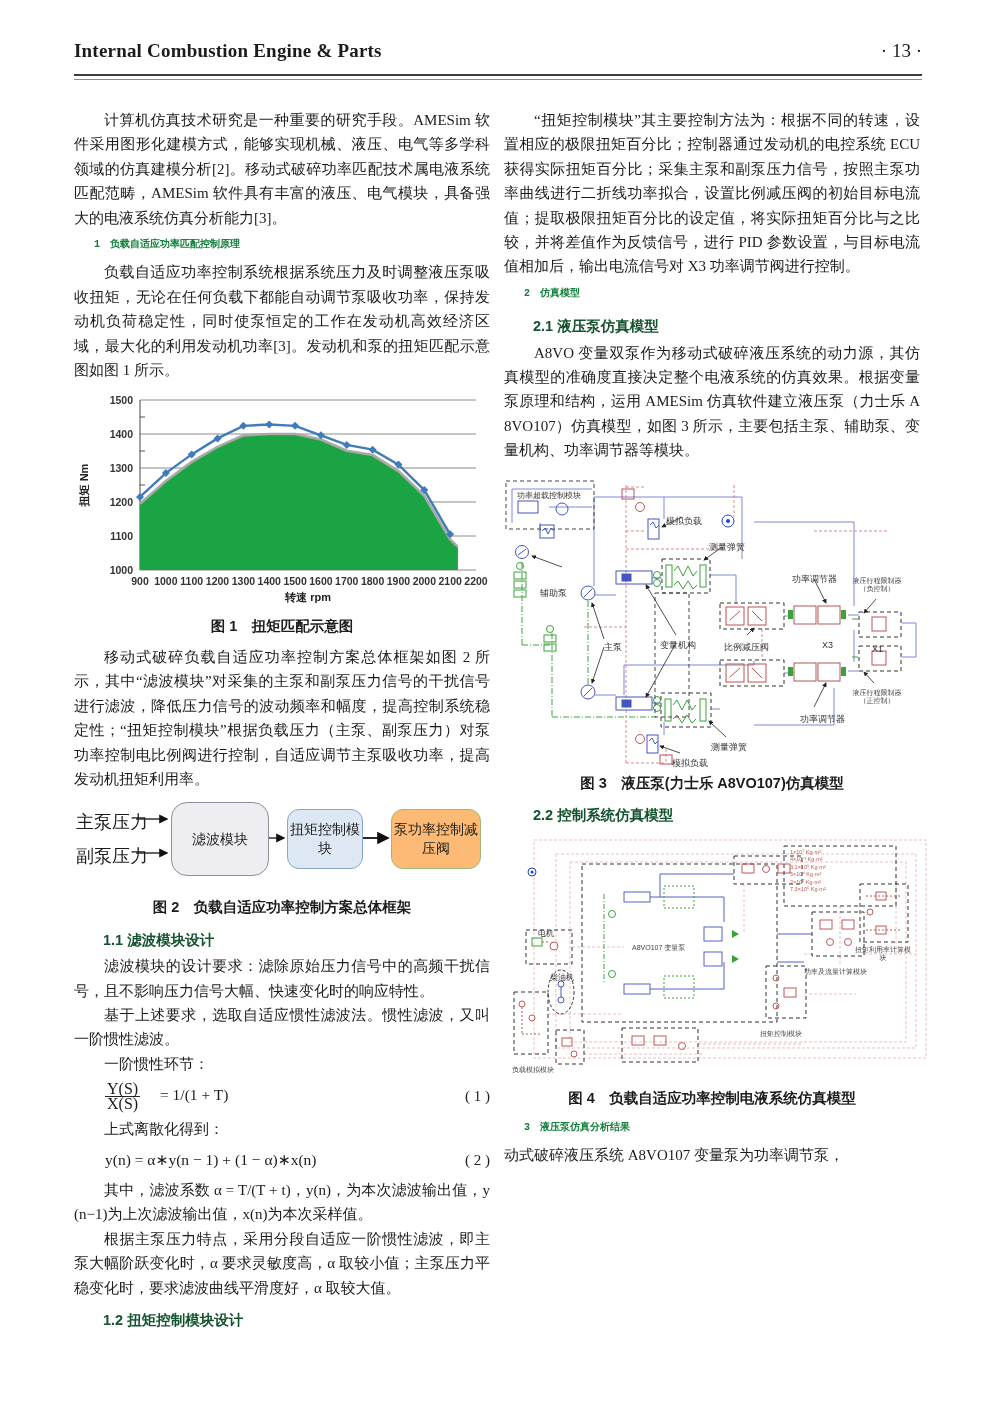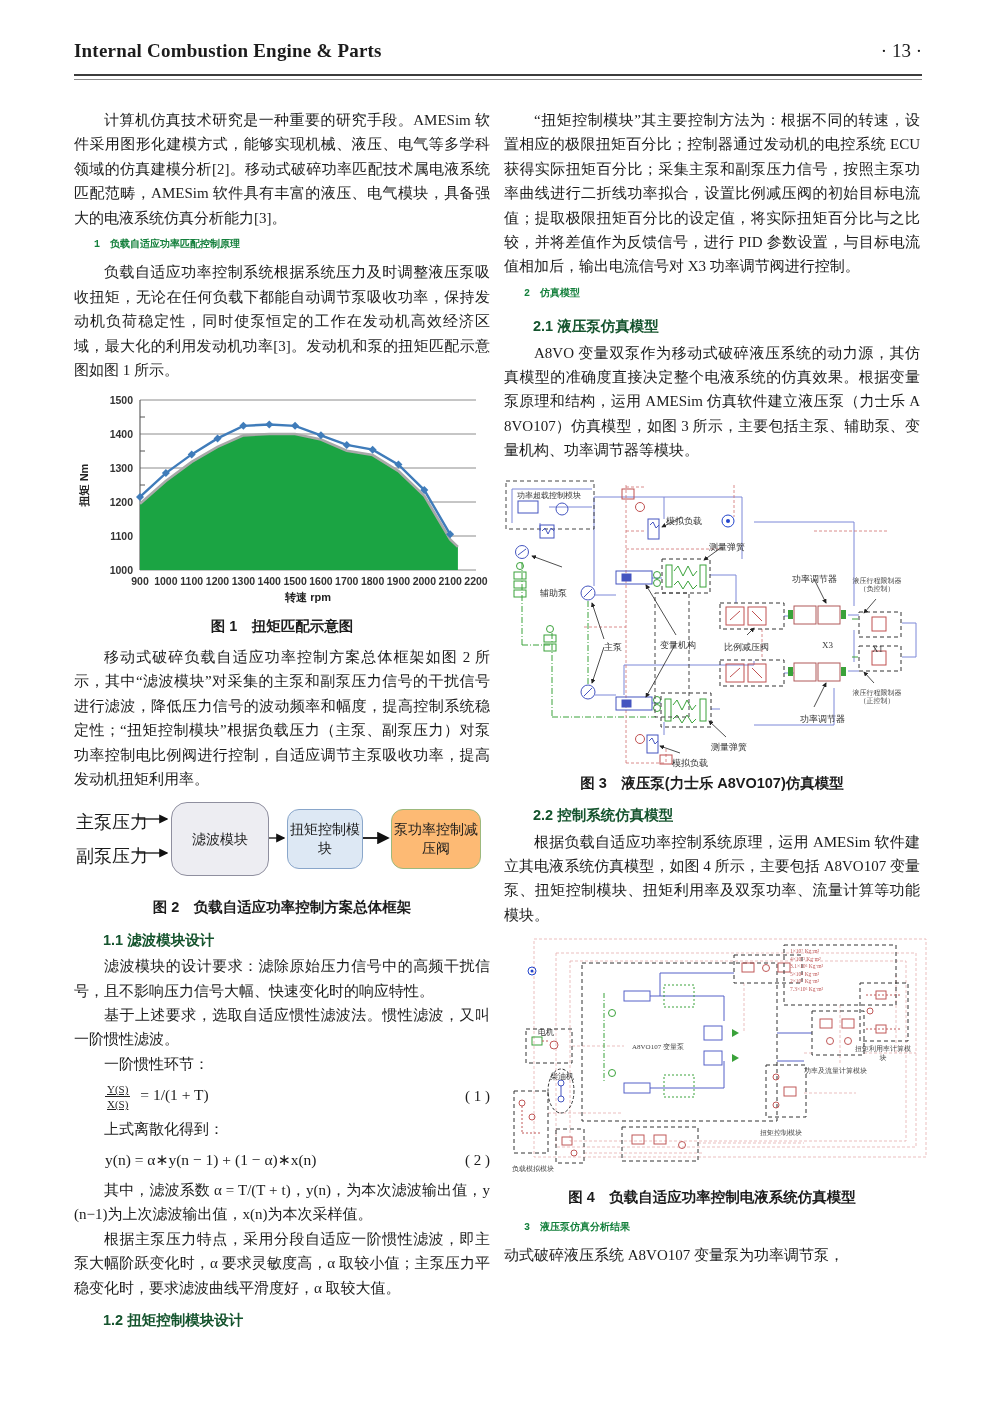--- a/index.html
+++ b/index.html
@@ -26,30 +26,30 @@
   .fbox{position:absolute;display:flex;align-items:center;justify-content:center;text-align:center;
         font-size:14px;word-break:break-all;line-height:19px;}
   .b1{left:97px;top:3px;width:96px;height:72px;border:1px solid #8f8f9f;border-radius:16px;background:#ededf2;}
   .b2{left:213px;top:10px;width:74px;height:58px;border:1px solid #89a6ca;border-radius:12px;background:#dde8f4;}
   .b3{left:317px;top:10px;width:88px;height:58px;border:1px solid #9db97d;border-radius:12px;background:#fdba74;}
   .arrowlayer{position:absolute;left:0;top:0;}
   
   .schem{position:relative;background:#fff;}
   .f3{width:430px;height:300px;margin-top:4px;}
   .f4{width:430px;height:238px;margin-top:6px;}
-  .sl{position:absolute;font-family:Liberation Serif, serif;color:#333;white-space:nowrap;}
+  .sl{position:absolute;font-family:Liberation Sans, sans-serif;color:#333;white-space:nowrap;}
   .s9{font-size:9px;}
   .s8{font-size:8px;}
   .s7{font-size:7px;color:#444;}
   .two{white-space:normal;word-break:break-all;text-align:center;line-height:8.5px;}
   .pline{font-size:5.5px;color:#c05858;line-height:7.5px;white-space:nowrap;}
   .eqrow{display:flex;align-items:center;margin:6px 0;}
   .eqbody{margin-left:2em;flex:1;font-size:15.5px;}
   .eqno{font-size:15px;}
-  .frac{display:inline-flex;flex-direction:column;align-items:center;vertical-align:middle;font-size:11px;line-height:14px;margin-right:6px;text-decoration:underline;}
+  .frac{display:inline-flex;flex-direction:column;align-items:center;vertical-align:middle;font-size:16px;line-height:14px;margin-right:16px;}
   .frac .den{border-top:1.2px solid #222;padding:0 2px;}
 </style>
 </head>
 <body>
 
 <div class="hdr">
   <span class="jt">Internal Combustion Engine &amp; Parts</span>
   <span class="pn">· 13 ·</span>
 </div>
 <div class="rule"></div>
@@ -328,21 +328,20 @@
     <span class="sl s9" style="left:318px;top:166px">X3</span>
     <span class="sl s9" style="left:368px;top:170px">X1</span>
     <span class="sl s7 two" style="left:344px;top:222px;width:58px">液压行程限制器（正控制）</span>
     <span class="sl s9" style="left:296px;top:240px">功率调节器</span>
     <span class="sl s9" style="left:207px;top:268px">测量弹簧</span>
     <span class="sl s9" style="left:168px;top:284px">模拟负载</span>
   </div>
   <div class="fig-cap">图 3　液压泵(力士乐 A8VO107)仿真模型</div>
 
   <h3 class="sub">2.2 控制系统仿真模型</h3>
-  <p class="ind">根据负载自适应功率控制系统原理，运用 AMESim 软件建立其电液系统仿真模型，如图 4 所示，主要包括 A8VO107 变量泵、扭矩控制模块、扭矩利用率及双泵功率、流量计算等功能模块。</p>
 
   <div class="schem f4">
     <svg width="430" height="238">
 
       <g stroke="#e6aeae" stroke-width="0.8" stroke-dasharray="3,2" fill="none">
         <rect x="30" y="6" width="392" height="218"></rect>
           <rect x="52" y="20" width="360" height="194"></rect>
           <rect x="66" y="28" width="336" height="180"></rect>
         <path d="M68,113 H120 M44,180 H118 M194,210 H300 M336,72 V130 M360,120 H412 M80,220 H200 M240,50 V100 M300,120 H308 M392,42 V120 M300,160 H352"></path>
       </g>

